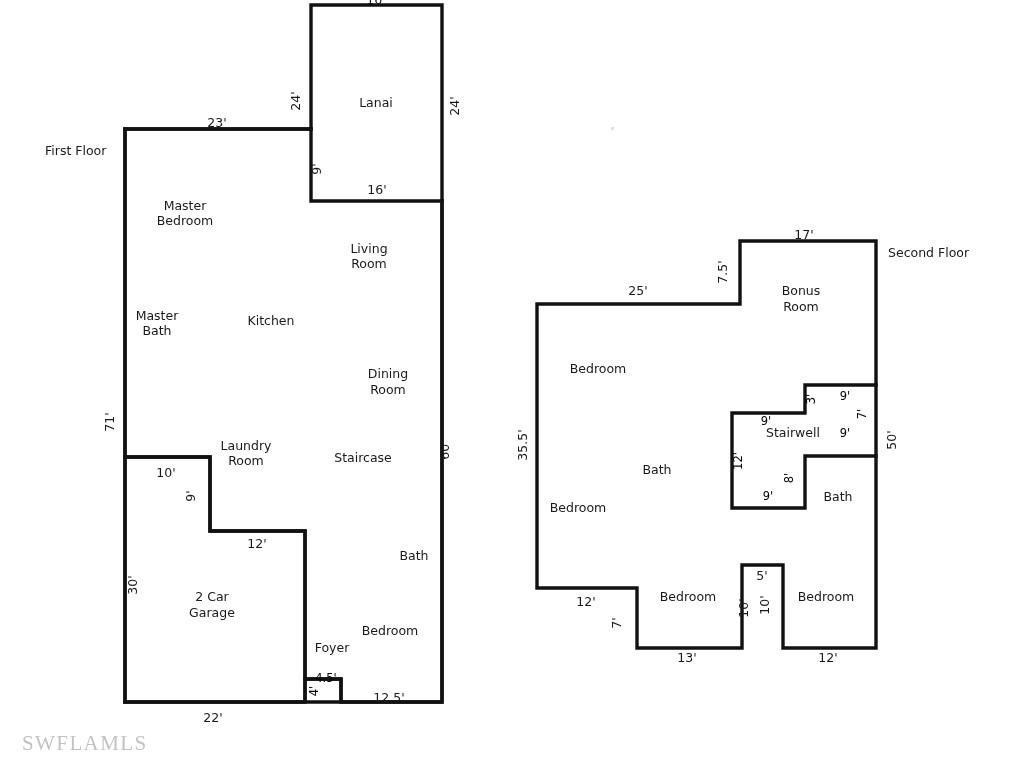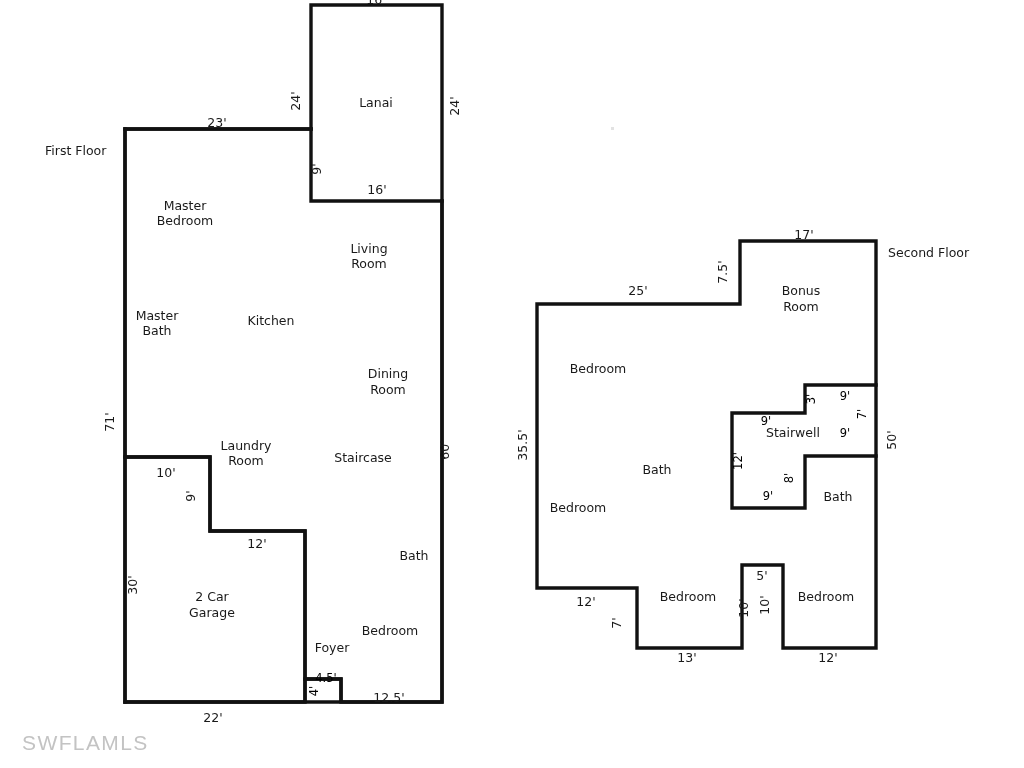--- a/index.html
+++ b/index.html
@@ -53,21 +53,21 @@
     font-size: 11.5px;
     text-anchor: middle;
   }
   .floor-label {
     font-size: 12.5px;
   }
   .watermark {
     position: absolute;
     left: 22px;
     top: 731px;
-    font-family: Liberation Sans, sans-serif;
+    font-family: Liberation Serif, serif;
     font-size: 21px;
     letter-spacing: 1.4px;
     color: #c3c3c3;
     user-select: none;
   }
   .speck {
     position: absolute;
     left: 611px;
     top: 127px;
     width: 3px;

